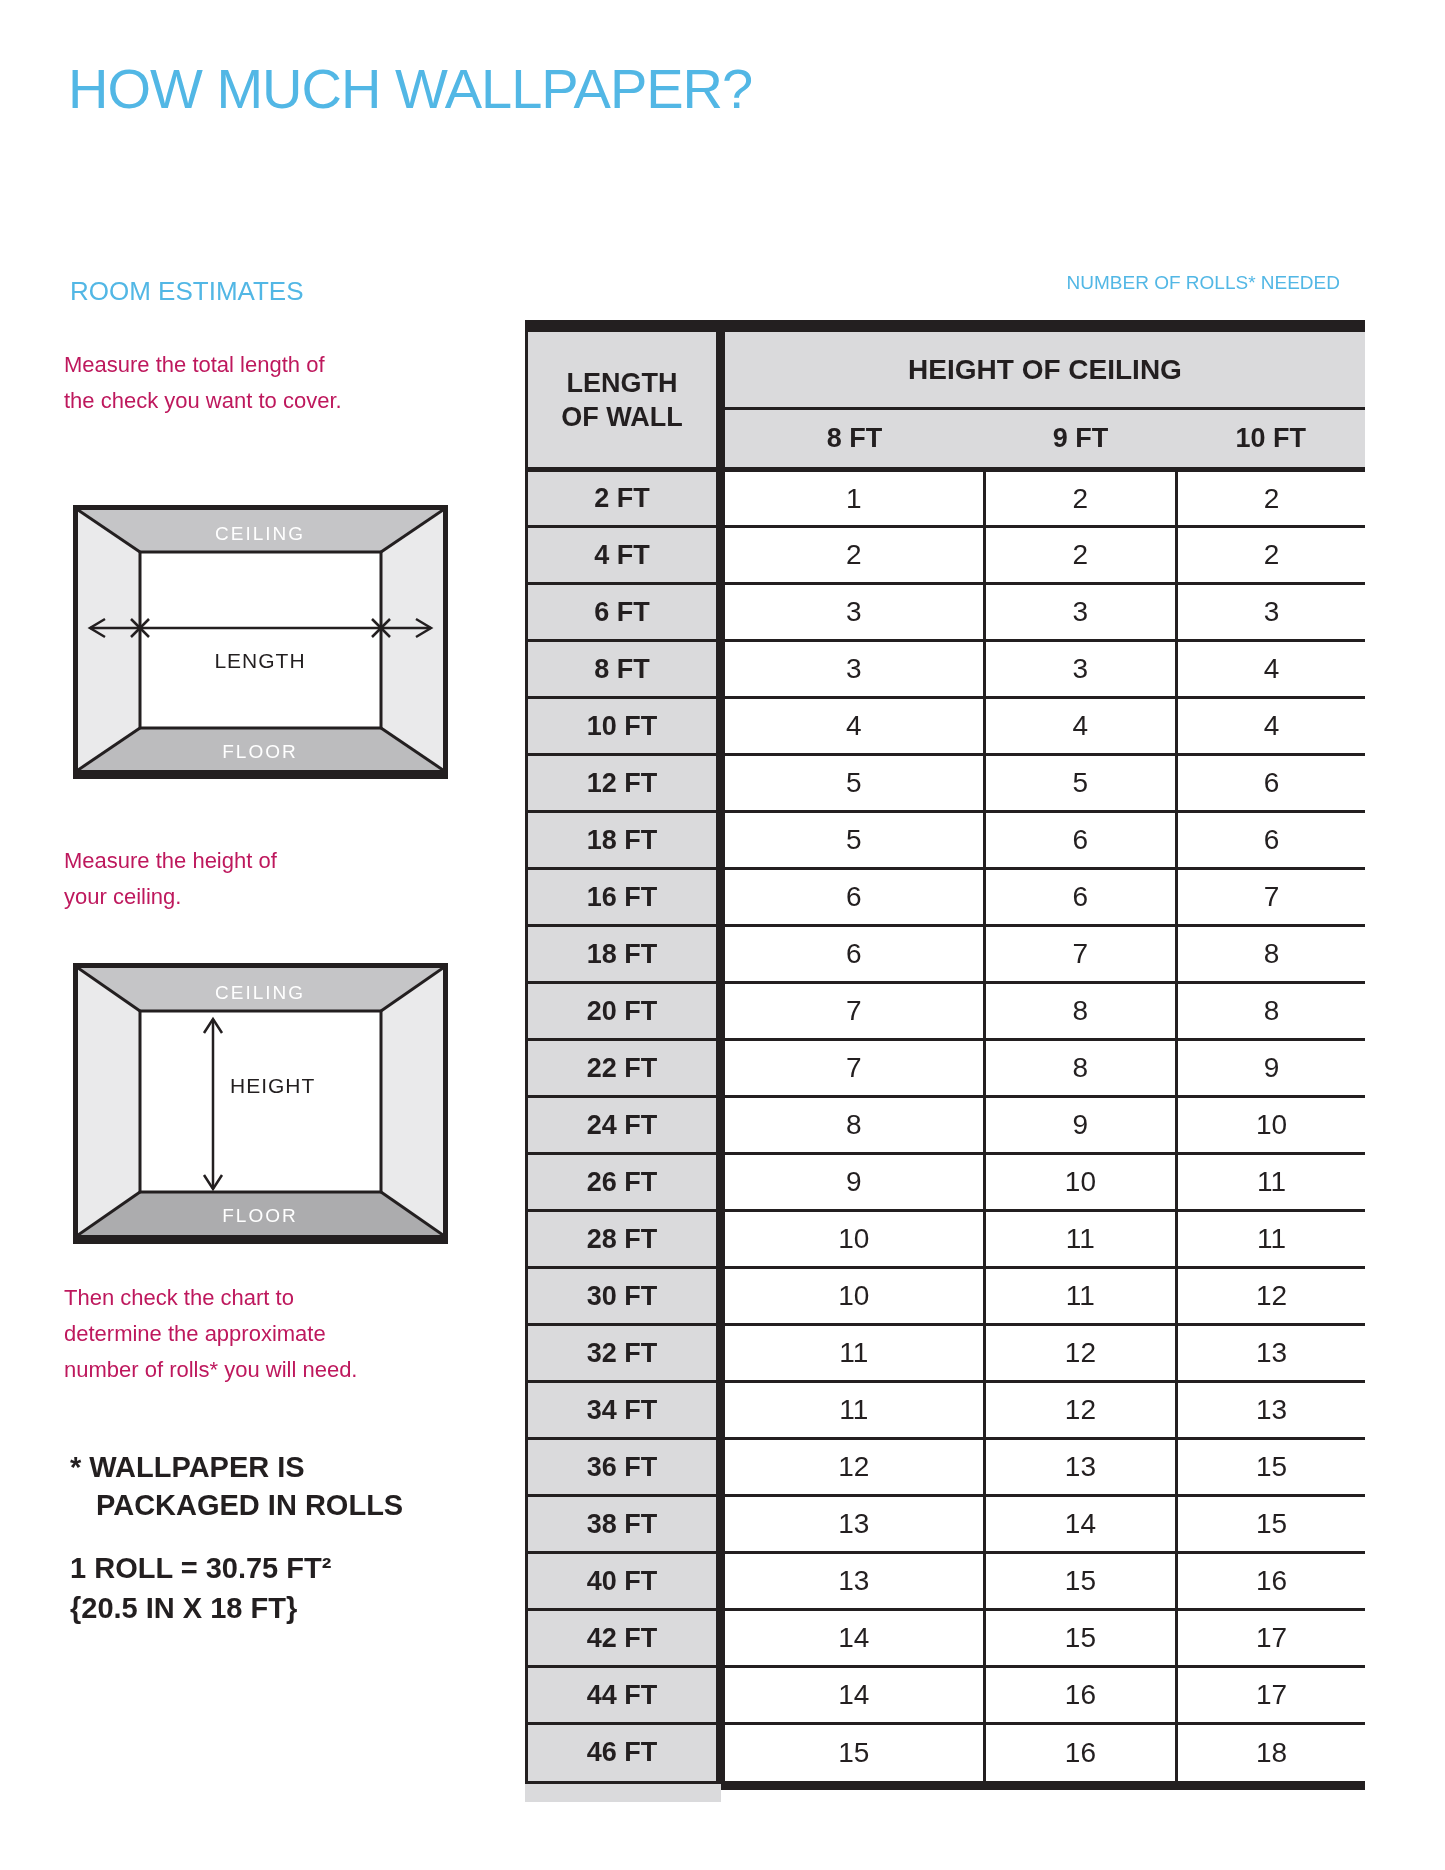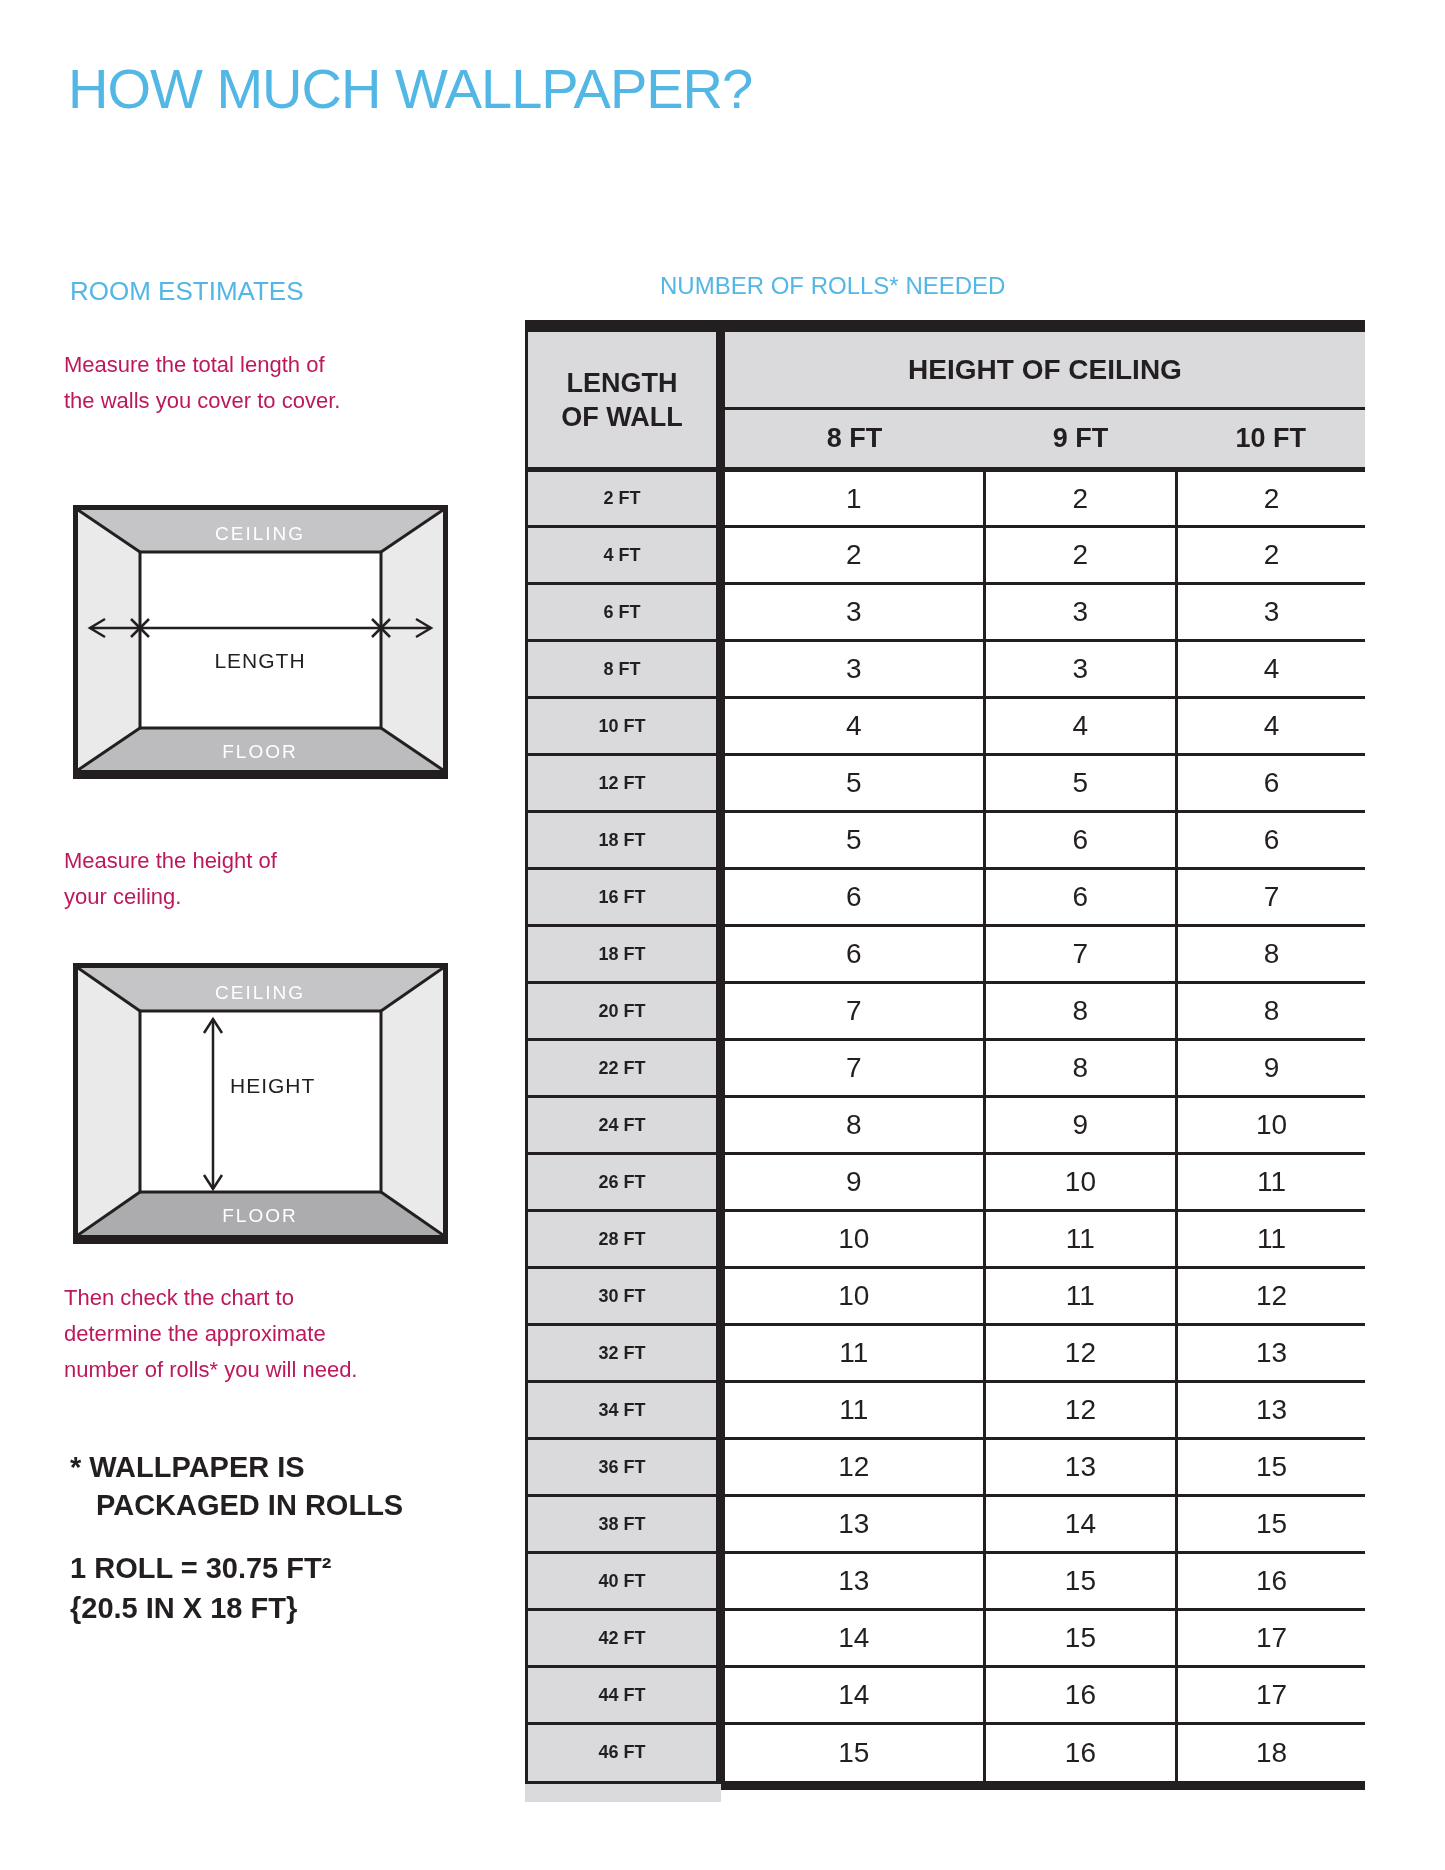--- a/index.html
+++ b/index.html
@@ -5,21 +5,21 @@
   html,body{margin:0;padding:0;background:#ffffff;}
   #canvas{
     position:relative;width:1445px;height:1870px;background:#ffffff;overflow:hidden;
     font-family:"Liberation Sans", sans-serif;color:#231f20;
   }
   .abs{position:absolute;}
   
   .page-title{left:68px;top:56px;font-size:56px;font-weight:normal;letter-spacing:-1px;color:#52b7e5;white-space:nowrap;}
   .section-heading{font-size:26px;font-weight:normal;color:#52b7e5;white-space:nowrap;}
   .left-heading{left:70px;top:276px;}
-  .table-heading{left:660px;top:272px;width:680px;text-align:left;font-size:24px;}
+  .table-heading{left:660px;top:272px;width:680px;text-align:right;font-size:19px;}
   .para{left:64px;font-size:22px;line-height:36px;color:#be185d;}
   .p1{top:347px;}
   .p2{top:843px;}
   .p3{top:1280px;}
   .footnote{left:70px;top:1448px;font-size:29px;font-weight:bold;line-height:38px;}
   .footnote .indent{margin-left:26px;}
   .rollinfo{left:70px;top:1548px;font-size:29px;font-weight:bold;line-height:40px;}
   
   .diagram{left:73px;width:365px;border:5px solid #231f20;border-bottom-width:9px;background:#15803d;}
   .d1{top:505px;height:260px;}
@@ -42,41 +42,41 @@
     background:#dadadc;border-bottom:3px solid #231f20;height:75px;
     font-size:28px;font-weight:bold;margin-top:9px;
   }
   tr.subhead th{
     background:#dadadc;height:57px;border-bottom:5px solid #231f20;
     font-size:27px;font-weight:bold;
   }
   table.rolls tbody tr{height:57px;}
   table.rolls tbody th{
     background:#dadadc;border-right:9px solid #231f20;border-top:3px solid #231f20;
-    font-size:18px;font-weight:bold;
+    font-size:27px;font-weight:bold;
   }
   table.rolls tbody td{
     background:#ffffff;border-top:3px solid #231f20;border-left:3px solid #231f20;
     font-size:28px;font-weight:normal;
   }
   table.rolls tbody td:first-of-type{border-left:none;}
   .table-tail{left:525px;top:1784px;width:196px;height:18px;background:#dadadc;}
 </style>
 </head>
 <body>
 
 <div id="canvas">
 
   <div class="abs page-title">HOW MUCH WALLPAPER?</div>
 
   <div class="abs section-heading left-heading">ROOM ESTIMATES</div>
 
   <div class="abs para p1">
     <div>Measure the total length of</div>
-    <div>the walls you cover to cover.</div>
+    <div>the check you want to cover.</div>
   </div>
 
   <div class="abs diagram d1">
     <svg viewBox="0 0 365 260">
       <polygon points="0,0 365,0 303,42 62,42" fill="#c5c5c7"></polygon>
       <polygon points="0,260 62,218 303,218 365,260" fill="#bcbcbe"></polygon>
       <polygon points="0,0 62,42 62,218 0,260" fill="#eaeaeb"></polygon>
       <polygon points="365,0 303,42 303,218 365,260" fill="#eaeaeb"></polygon>
       <rect x="62" y="42" width="241" height="176" fill="#ffffff" stroke="#231f20" stroke-width="3"></rect>
       <line x1="0" y1="0" x2="62" y2="42" stroke="#231f20" stroke-width="3"></line>

